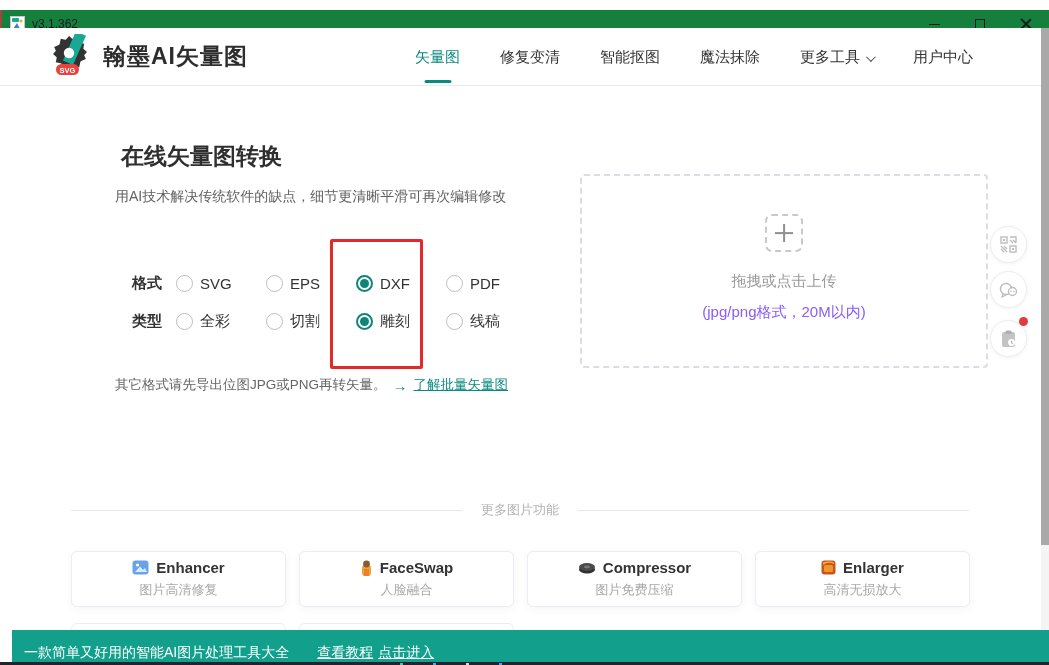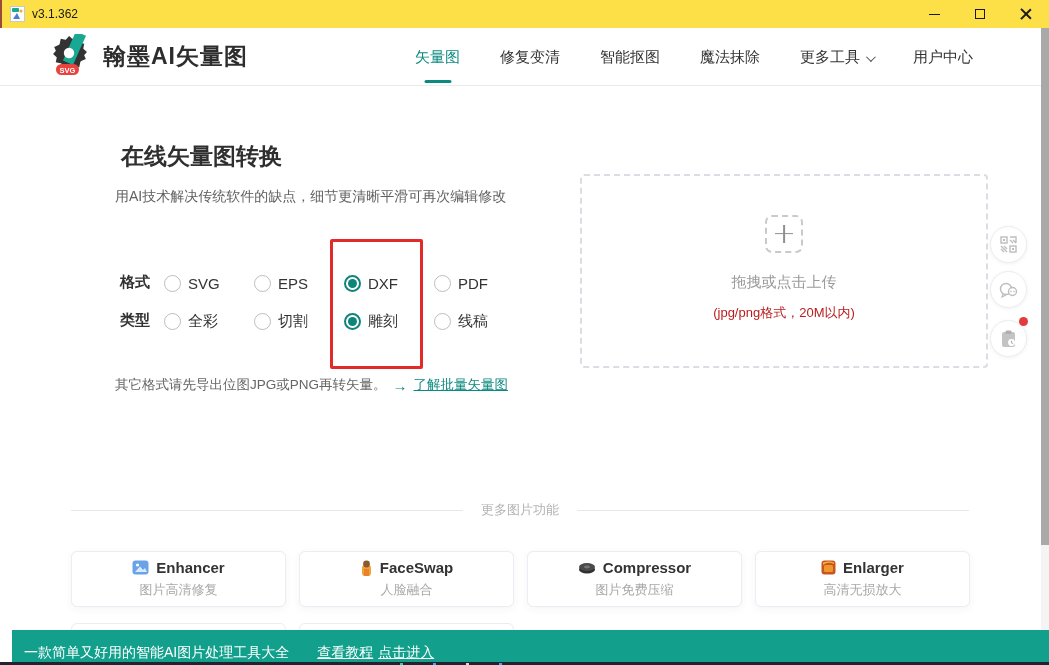--- a/index.html
+++ b/index.html
@@ -1,20 +1,20 @@
 <!DOCTYPE html>
 <html><head>
 <meta charset="utf-8">
 <style>
   * { margin:0; padding:0; box-sizing:border-box; }
   html,body { width:1049px; height:665px; font-family:"Liberation Sans","DejaVu Sans",sans-serif; }
   .window { position:relative; width:1049px; height:665px; background:#ffffff; overflow:hidden; }
 
   
-  .titlebar { position:absolute; top:0; left:0; right:0; height:28px; background:#fde047;text-decoration:underline; }
+  .titlebar { position:absolute; top:10px; left:0; right:0; height:28px; background:#15803d;text-decoration:underline; }
   .desktop-edge { position:absolute; left:0; top:0; width:2px; height:28px; background:#9a4a3a; }
   .app-icon { position:absolute; left:10px; top:6px; width:15px; height:16px; }
   .version { position:absolute; left:32px; top:7px; font-size:12px; color:#1a1a1a; }
   .win-controls { position:absolute; right:0; top:0; height:28px; display:flex; }
   .win-btn { width:46px; height:28px; display:flex; align-items:center; justify-content:center; cursor:pointer; }
   .glyph-min { width:11px; height:0; border-top:1.4px solid #1a1a1a; }
   .glyph-max { width:10px; height:10px; border:1.4px solid #1a1a1a; }
   .glyph-close { position:relative; width:12px; height:12px; }
   .glyph-close:before,.glyph-close:after { content:""; position:absolute; left:5px; top:-1px; width:1.6px; height:14px; background:#1a1a1a; }
   .glyph-close:before { transform:rotate(45deg); }
@@ -28,21 +28,21 @@
   .nav-item { position:relative; font-size:15px; color:#333; cursor:pointer; white-space:nowrap; }
   .nav-item.active { color:#0d8a80; }
   .nav-item.active:after { content:""; position:absolute; left:50%; transform:translateX(-50%); bottom:-16px; width:27px; height:3px; background:#0d8a80; border-radius:2px; }
   .chev { display:inline-block; width:7px; height:7px; border-right:1.5px solid #555; border-bottom:1.5px solid #555; transform:rotate(45deg) translateY(-2px); margin-left:6px; }
 
   
   .page-title { position:absolute; left:121px; top:141px; font-size:23px; font-weight:600; color:#2f2f2f; }
   .subtitle { position:absolute; left:115px; top:188px; font-size:14px; color:#606060; }
   .warning { position:absolute; left:115px; top:214px; font-size:14px; color:#606060; display:flex; align-items:center; gap:6px; }
 
-  .opt-row { position:absolute; left:120px; display:flex; height:20px; }
+  .opt-row { position:absolute; left:132px; display:flex; align-items:center; height:20px; }
   .row-format { top:273px; } .row-type { top:311px; }
   .row-label { width:44px; font-size:15px; font-weight:bold; color:#333; }
   .opt { width:90px; display:flex; align-items:center; gap:7px; cursor:pointer; }
   .radio { width:17px; height:17px; border-radius:50%; border:1.5px solid #bdbdbd; background:#fff; display:flex; align-items:center; justify-content:center; flex:none; }
   .opt.checked .radio { border:2px solid #0e8578; }
   .dot { width:9px; height:9px; border-radius:50%; background:transparent; }
   .opt.checked .dot { background:#0e8578; }
   .opt-label { font-size:15px; color:#333; }
 
   .highlight-box { position:absolute; left:330px; top:239px; width:93px; height:130px; border:3px solid #e12b2b; border-radius:2px; pointer-events:none; }
@@ -50,21 +50,21 @@
   .note-line { position:absolute; left:115px; top:376px; font-size:13.5px; color:#666; display:flex; align-items:flex-end; gap:6px; }
   .note-arrow { color:#0d8a80; font-weight:bold; font-size:15px; }
   .note-link { color:#0d8a80; text-decoration:underline; cursor:pointer; }
 
   
   .upload { position:absolute; left:580px; top:174px; width:408px; height:194px; border:2px dashed #dcdce4; border-radius:4px; background:#fff; display:flex; flex-direction:column; align-items:center; justify-content:center; cursor:pointer; }
   .plus-box { width:38px; height:38px; border:2px dashed #c9c9c9; border-radius:7px; position:relative; margin-top:-6px; }
   .plus-box:before { content:""; position:absolute; left:50%; top:50%; width:18px; height:1.8px; background:#8f8f8f; transform:translate(-50%,-50%); }
   .plus-box:after { content:""; position:absolute; left:50%; top:50%; width:1.8px; height:18px; background:#8f8f8f; transform:translate(-50%,-50%); }
   .up-hint1 { margin-top:20px; font-size:15px; color:#9a9a9a; }
-  .up-hint2 { margin-top:12px; font-size:13px; color:#b91c1c; }
+  .up-hint2 { margin-top:12px; font-size:15px; color:#8b5cf6; }
 
   
   .fab { position:absolute; left:990px; width:37px; height:37px; border-radius:50%; background:#fff; border:1px solid #ededed; box-shadow:0 1px 4px rgba(0,0,0,0.06); display:flex; align-items:center; justify-content:center; cursor:pointer; }
   .fab-qr { top:226px; } .fab-chat { top:271px; } .fab-history { top:320px; }
   .badge-dot { position:absolute; top:-4px; right:-2px; width:9px; height:9px; border-radius:50%; background:#e23b3b; }
 
   
   .divider { position:absolute; left:71px; top:501px; width:898px; display:flex; align-items:center; }
   .divider .line { flex:1; height:1px; background:#e8e8e8; }
   .divider .div-text { padding:0 18px; font-size:13px; color:#b3b3b3; }

